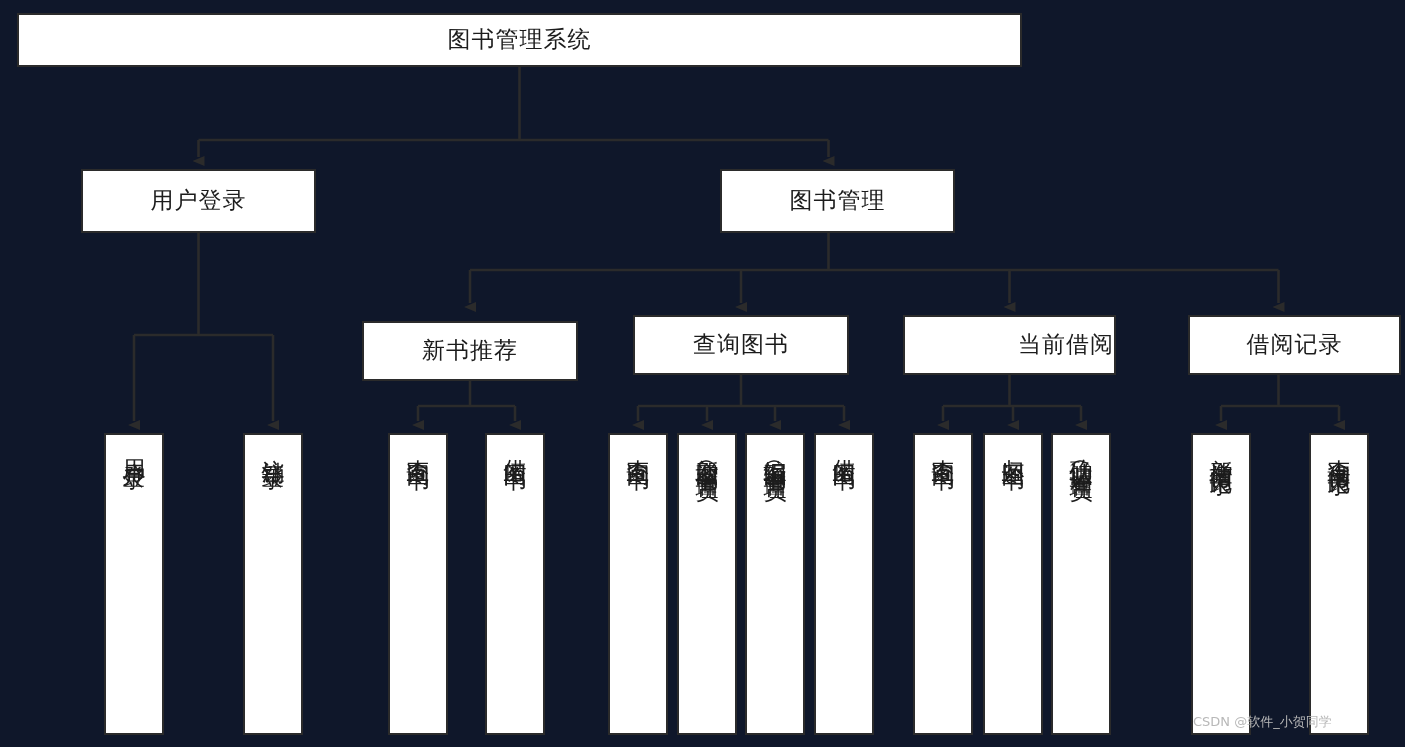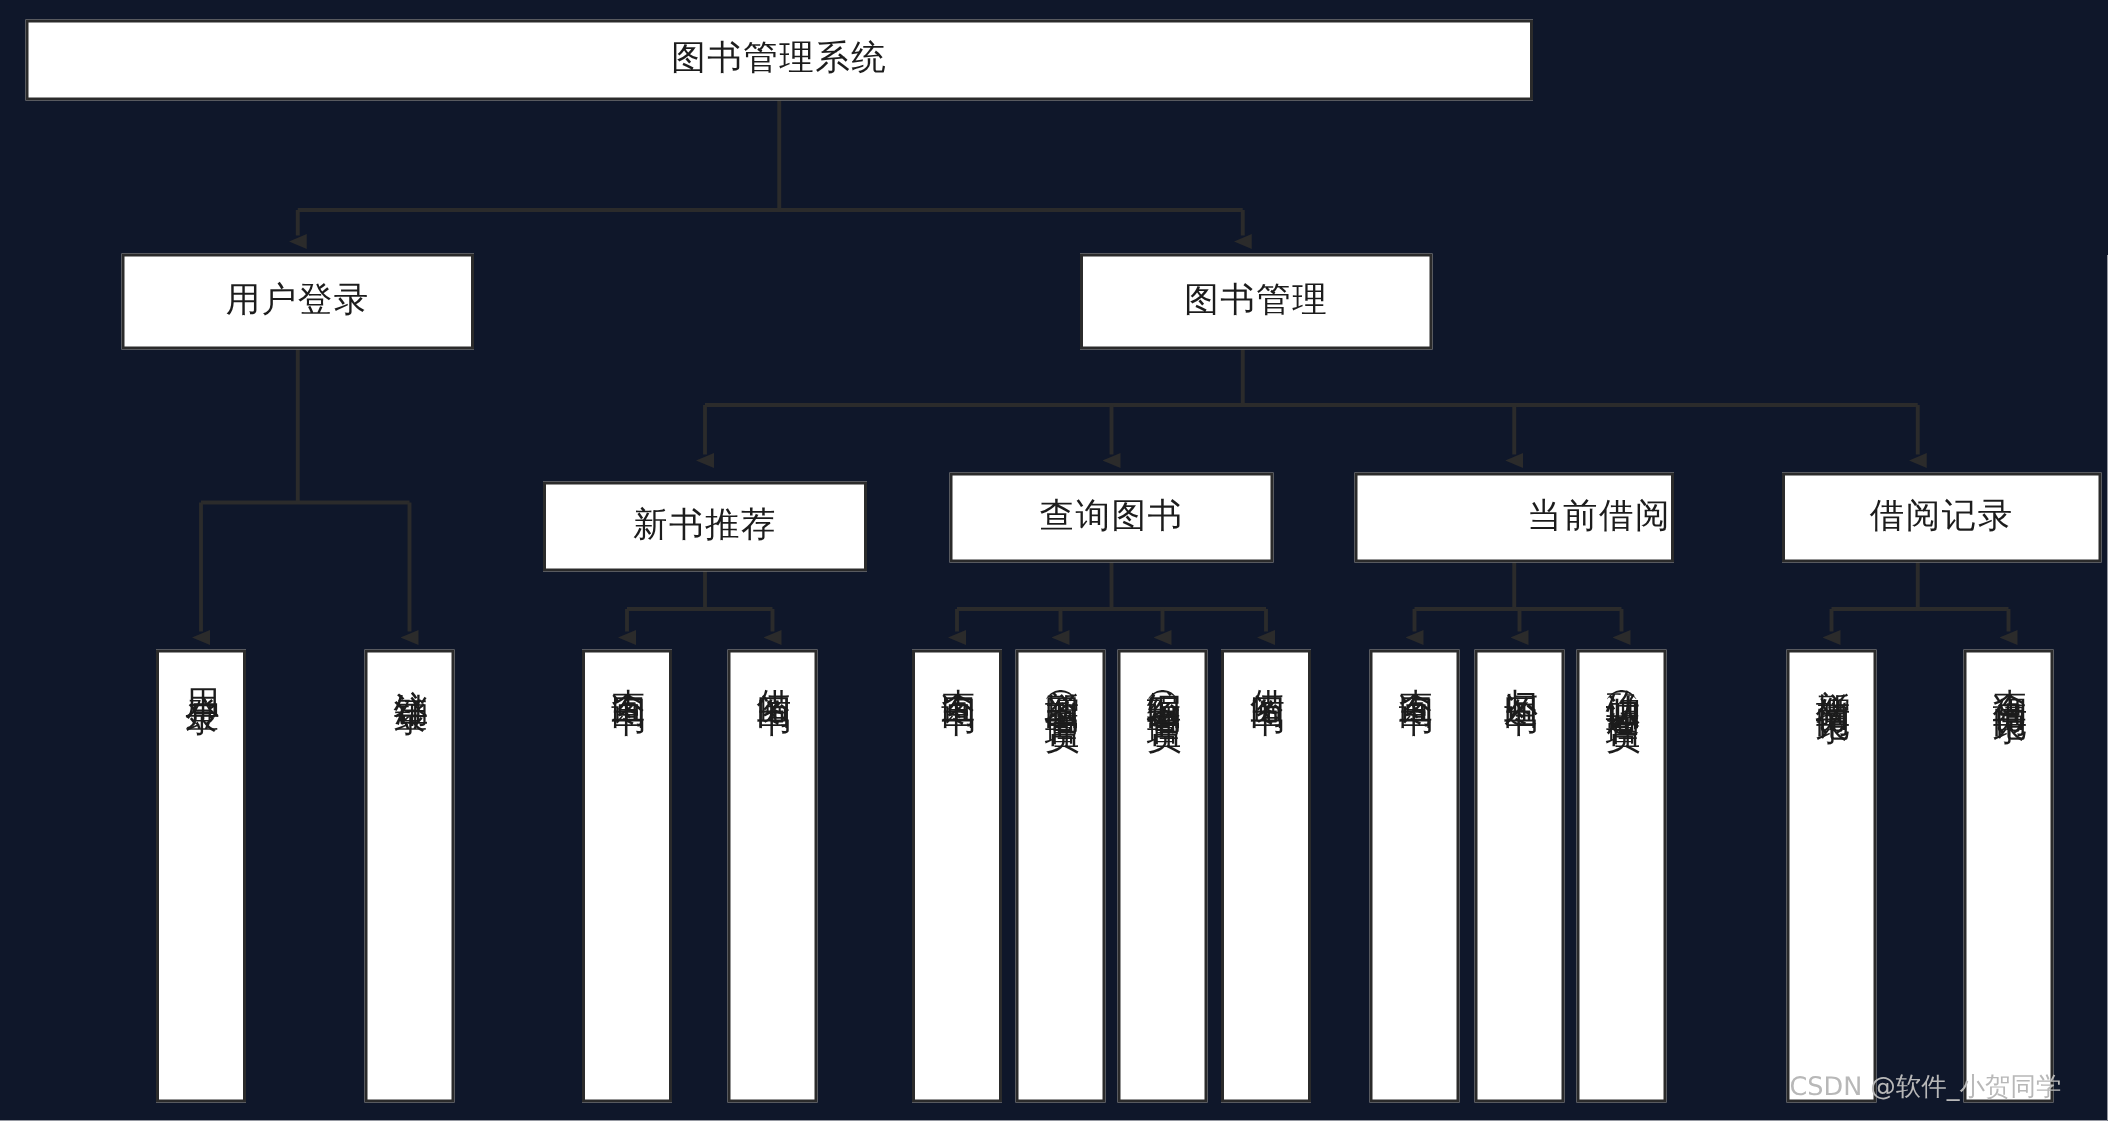--- a/index.html
+++ b/index.html
@@ -57,21 +57,21 @@
     writing-mode: vertical-rl;
     text-orientation: upright;
     letter-spacing: 3px;
     line-height: 1;
     height: auto;
   }
   #watermark {
     position: absolute;
     left: 1193px;
     top: 713px;
-    font-size: 17px;
+    font-size: 13px;
     color: #b8b8b8;
     white-space: nowrap;
     z-index: 3;
     font-family: "DejaVu Sans", "Liberation Sans", sans-serif;
   }
 </style>
 </head>
 <body>
 
 <div id="diagram-root">

